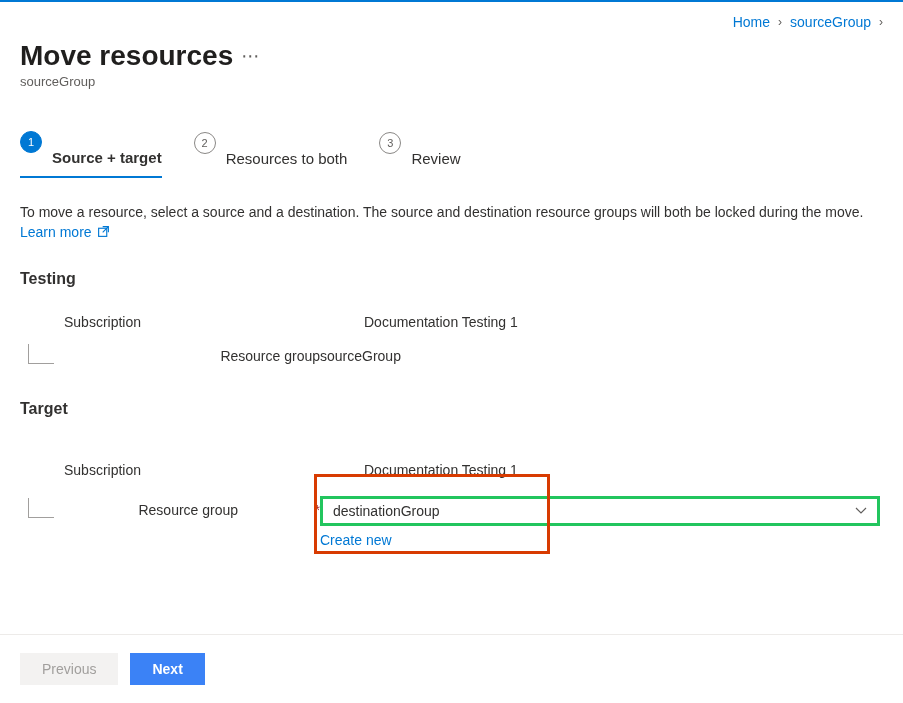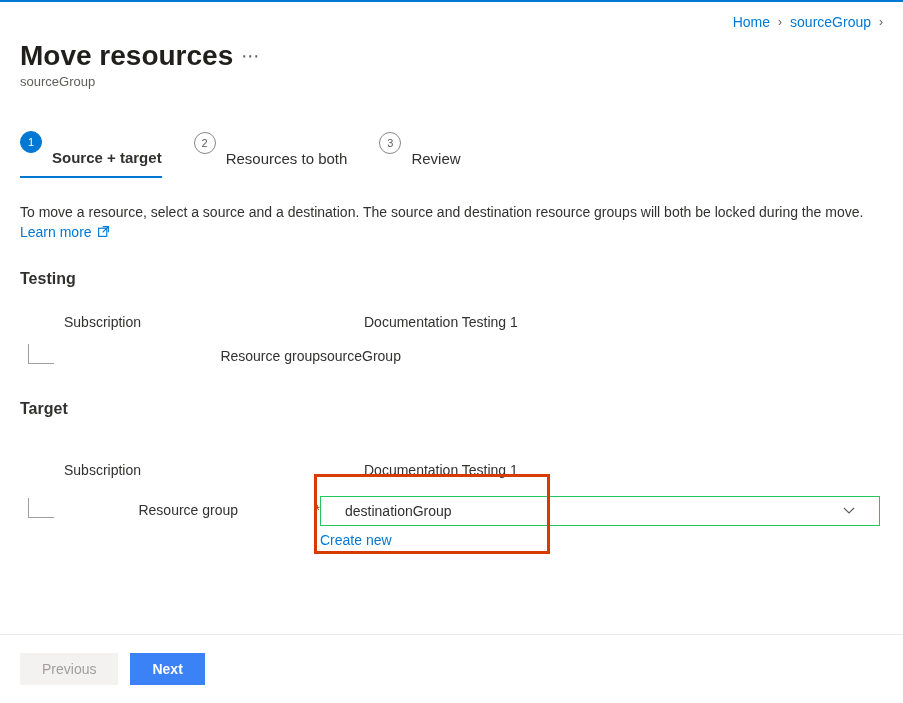--- a/index.html
+++ b/index.html
@@ -176,25 +176,25 @@
       height: 18px;
     }
     .highlight-box {
       position: absolute;
       border: 3px solid #d83b01;
       pointer-events: none;
     }
     .dropdown {
       width: 560px;
       height: 30px;
-      border: 1px solid #22c55e;
+      border: 3px solid #22c55e;
       display: flex;
       align-items: center;
       justify-content: space-between;
-      padding: 0 24px;
+      padding: 0 10px;
       background: #fff;
       cursor: pointer;
     }
     .dropdown-value {
       font-size: 14px;
       color: #323130;
     }
     .chevron {
       font-size: 12px;
       color: #605e5c;

